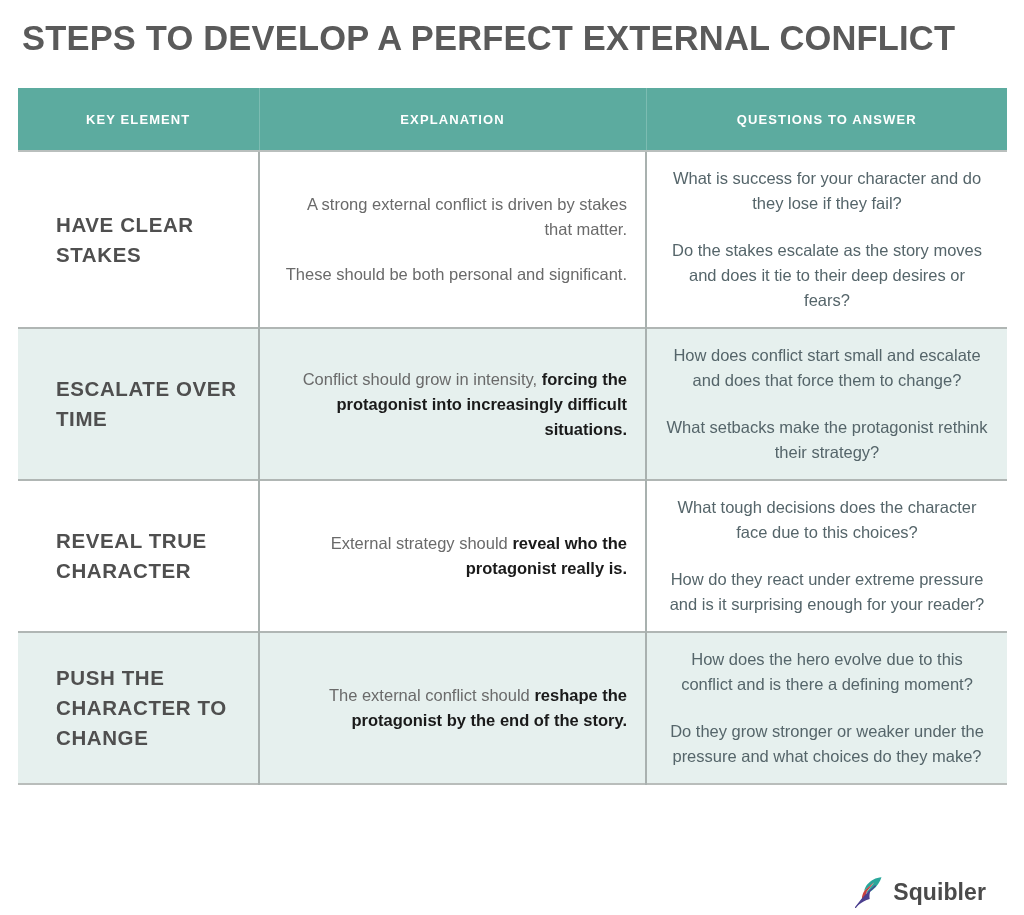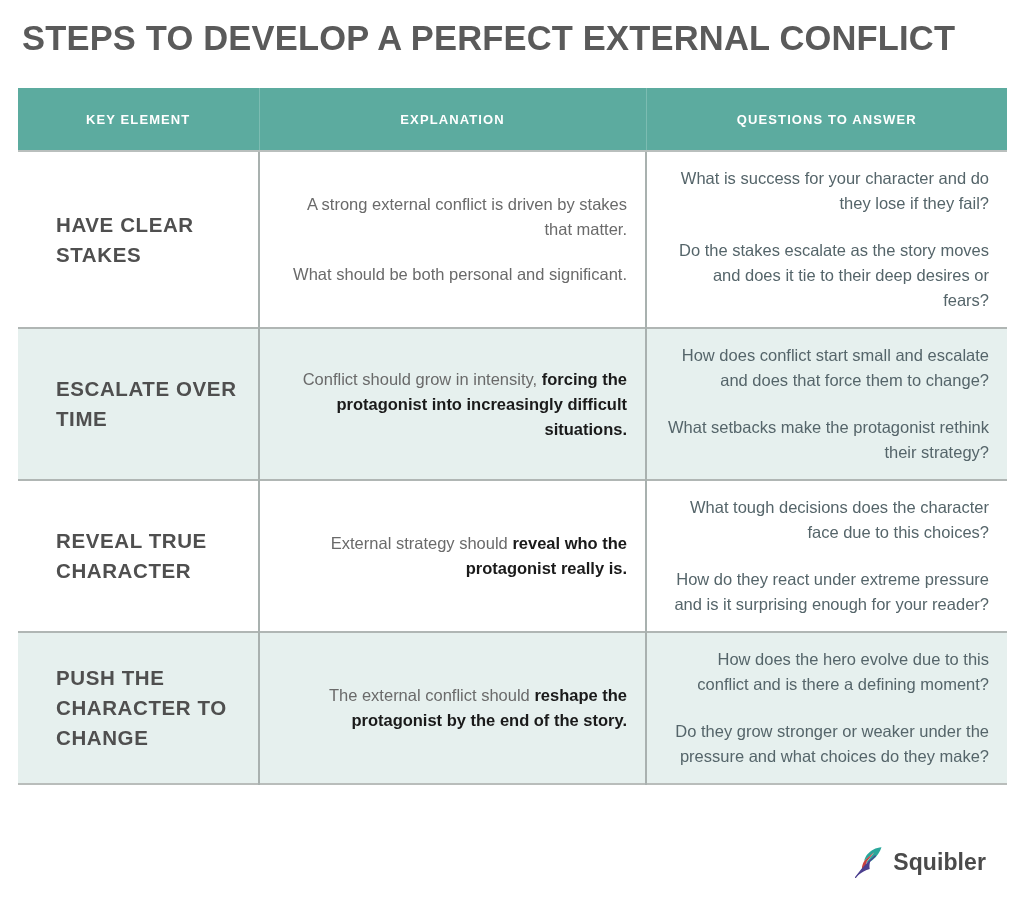--- a/index.html
+++ b/index.html
@@ -105,34 +105,34 @@
     color: #6a6a6a;
     font-weight: 400;
   }
   .exp-text b, .exp-text .b {
     color: #1a1a1a;
     font-weight: 700;
   }
   .exp-gap { height: 20px; }
 
   
-  .q-cell { text-align: right; }
+  .q-cell { text-align: center; }
   .q-text {
     font-size: 16.5px;
     line-height: 25px;
     color: #55656a;
     font-weight: 400;
   }
   .q-gap { height: 22px; }
 
   
   .footer {
     position: absolute;
     right: 18px;
-    top: 845px;
+    top: 875px;
     display: flex;
     align-items: center;
     gap: 9px;
   }
   .logo-mark {
     width: 30px;
     height: 34px;
     display: block;
   }
   .logo-word {
@@ -165,21 +165,21 @@
     </thead>
     <tbody>
 
       <tr class="plain">
         <td class="key-cell">
           <div class="key-text">HAVE CLEAR STAKES</div>
         </td>
         <td class="exp-cell">
           <div class="exp-text">A strong external conflict is driven by stakes that matter.</div>
           <div class="exp-gap"></div>
-          <div class="exp-text b">What should be both personal and significant.</div>
+          <div class="exp-text b">These should be both personal and significant.</div>
         </td>
         <td class="q-cell">
           <div class="q-text">What is success for your character and do they lose if they fail?</div>
           <div class="q-gap"></div>
           <div class="q-text">Do the stakes escalate as the story moves and does it tie to their deep desires or fears?</div>
         </td>
       </tr>
 
       <tr class="shade">
         <td class="key-cell">

